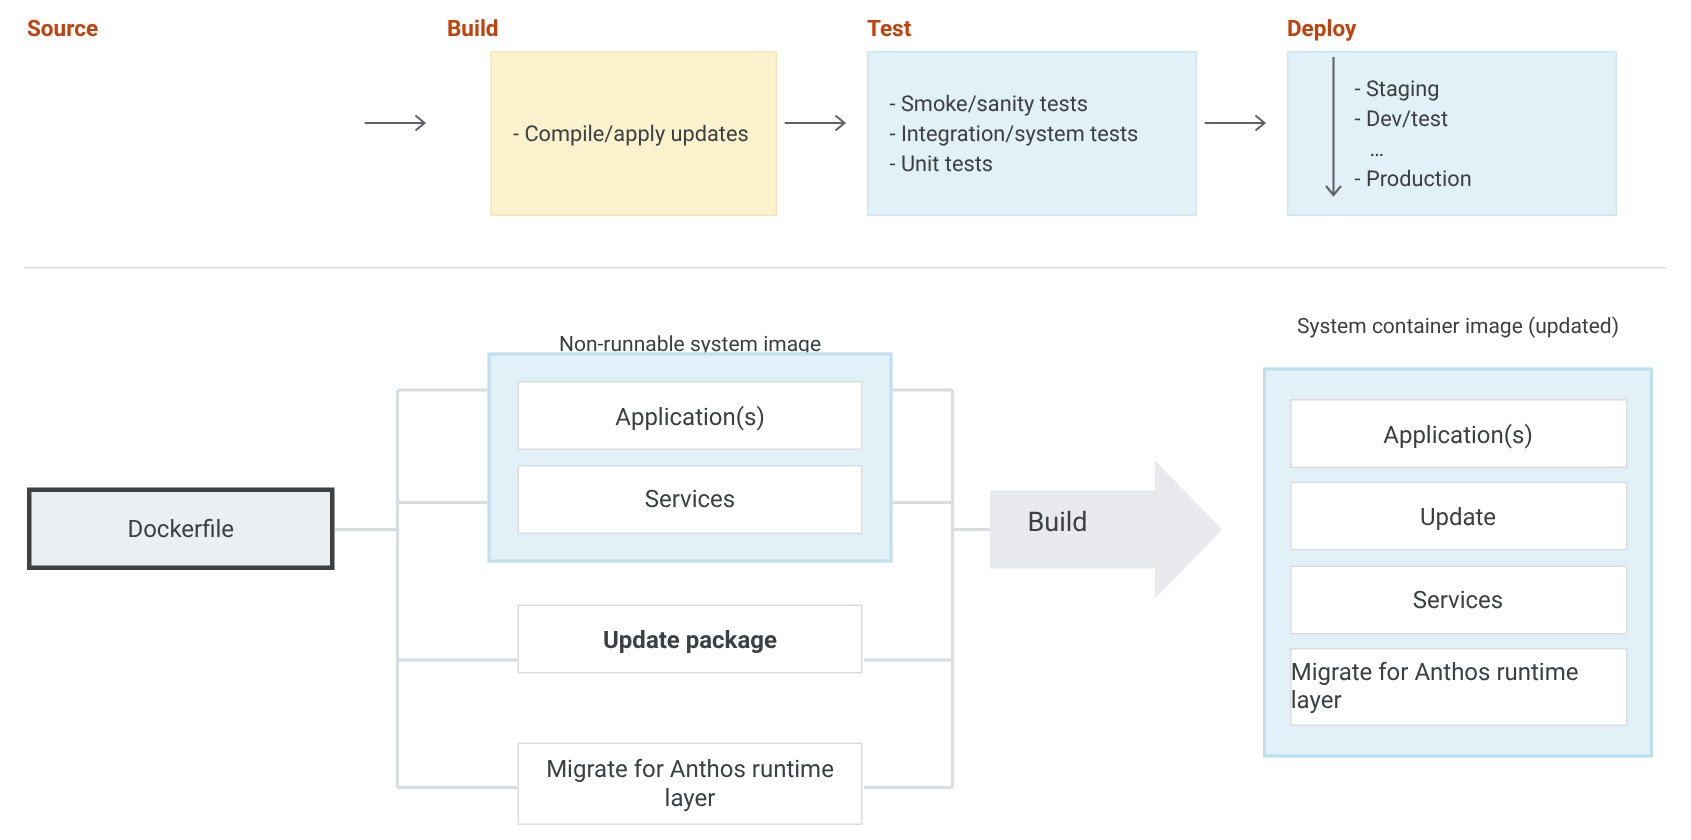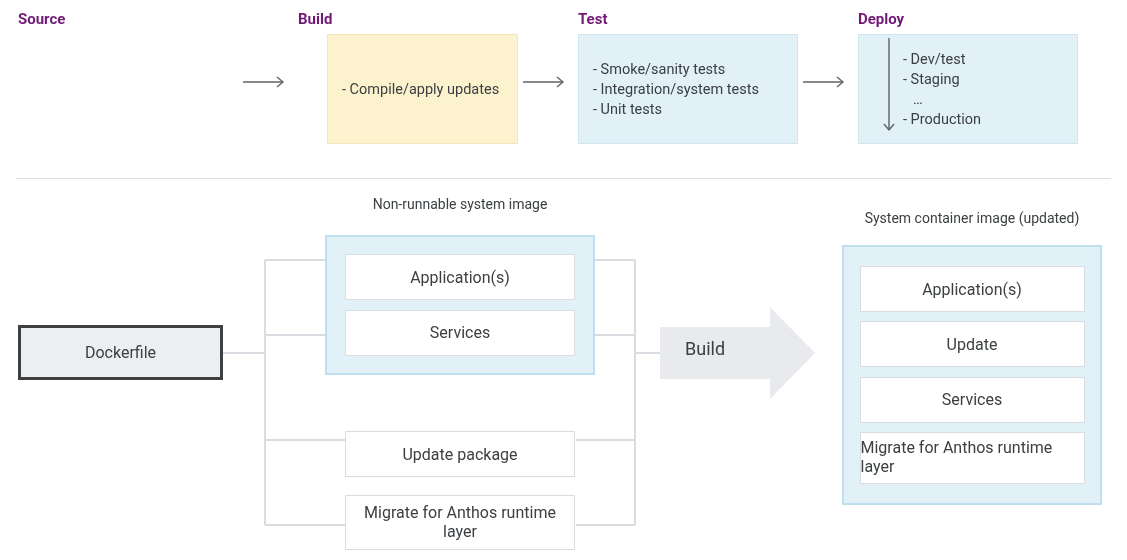--- a/index.html
+++ b/index.html
@@ -14,21 +14,21 @@
 
   
   .pipeline {
     position: absolute;
     left: 18px;
     top: 10px;
     display: flex;
     align-items: flex-start;
   }
   .stage-col { display: flex; flex-direction: column; width: 220px; }
-  .stage-title { font-weight: 700; font-size: 15px; margin-bottom: 6px; color:#701a75; }
+  .stage-title { font-weight: 700; font-size: 15px; margin-bottom: 6px; color:#c2410c; }
   .stage-box {
     background: #e1f1f7;
     border: 1px solid #d0e7ef;
     height: 110px;
     padding: 14px 10px 10px 14px;
     display: flex;
     flex-direction: column;
     justify-content: center;
   }
   .stage-box.yellow { background:#fdf2ce; border-color:#f3e6b9;margin-left:29px; }
@@ -125,22 +125,22 @@
   <div class="arrow-cell arrow-right">
     <svg width="50" height="12">
         <line x1="0" y1="6" x2="40" y2="6" stroke="#5f6368" stroke-width="1.4"></line>
         <polyline points="34,1 40,6 34,11" fill="none" stroke="#5f6368" stroke-width="1.4"></polyline>
       </svg>
   </div>
 
   <div class="stage-col">
     <div class="stage-title">Deploy</div>
     <div class="stage-box" style="padding-left:44px;">
+      <div class="item">- Staging</div>
       <div class="item">- Dev/test</div>
-      <div class="item">- Staging</div>
       <div class="item" style="text-indent:0;">…</div>
       <div class="item">- Production</div>
     </div>
   </div>
 </div>
 
 <div class="deploy-arrow">
   <svg width="14" height="100">
       <line x1="7" y1="0" x2="7" y2="92" stroke="#5f6368" stroke-width="1.4"></line>
       <polyline points="2,86 7,92 12,86" fill="none" stroke="#5f6368" stroke-width="1.4"></polyline>
@@ -164,31 +164,31 @@
     <path class="connector" d="M595 65  H 635"></path>
     <path class="connector" d="M595 140 H 635"></path>
     <path class="connector" d="M576 245 H 635"></path>
     <path class="connector" d="M576 330 H 635"></path>
     <path class="connector" d="M635 65 V 330"></path>
     <path class="connector" d="M635 158 H 660"></path>
 
     <polygon class="big-arrow" points="660,132 770,132 770,112 815,158 770,204 770,184 660,184"></polygon>
   </svg>
 
-  <div class="small-label" style="left:325px; top:1px; width:270px;">Non-runnable system image</div>
+  <div class="small-label" style="left:325px; top:27px; width:270px;">Non-runnable system image</div>
   <div class="small-label" style="left:842px; top:15px; width:260px;">System container image (updated)</div>
 
   <div class="docker-box">Dockerfile</div>
 
   <div class="image-frame">
     <div class="inner-box">Application(s)</div>
     <div class="inner-box">Services</div>
   </div>
 
-  <div class="free-box" style="left:345px; top:236px; width:230px; height:46px;">Update package</div>
+  <div class="free-box" style="left:345px; top:208px; width:230px; height:46px;font-weight:bold;">Update package</div>
 
   <div class="free-box" style="left:345px; top:300px; width:230px; height:55px; line-height:1.15;">Migrate for Anthos runtime layer</div>
 
   <div class="build-label">Build</div>
 
   <div class="output-frame">
     <div class="inner-box">Application(s)</div>
     <div class="inner-box">Update</div>
     <div class="inner-box">Services</div>
     <div class="inner-box double">Migrate for Anthos runtime layer</div>

